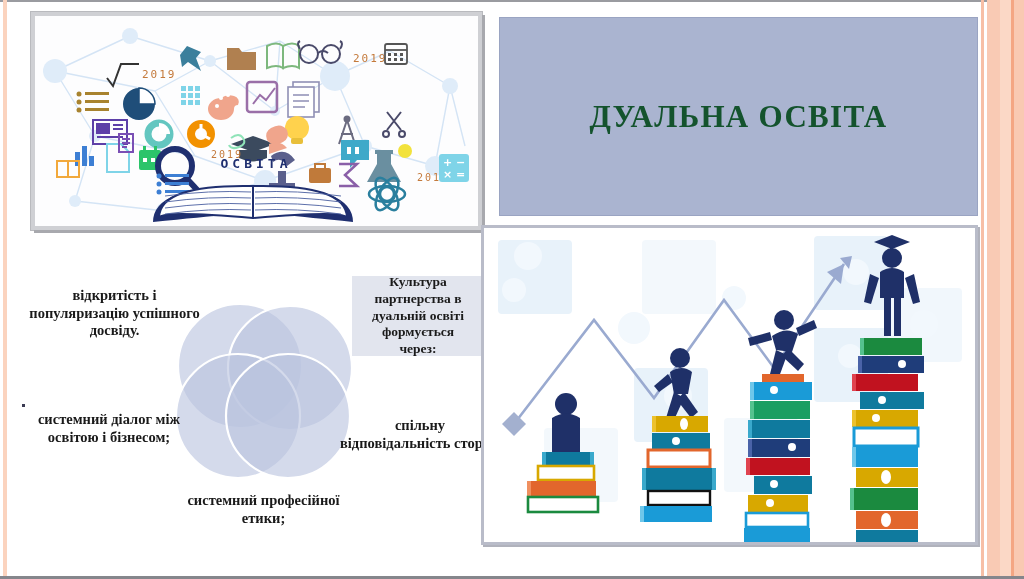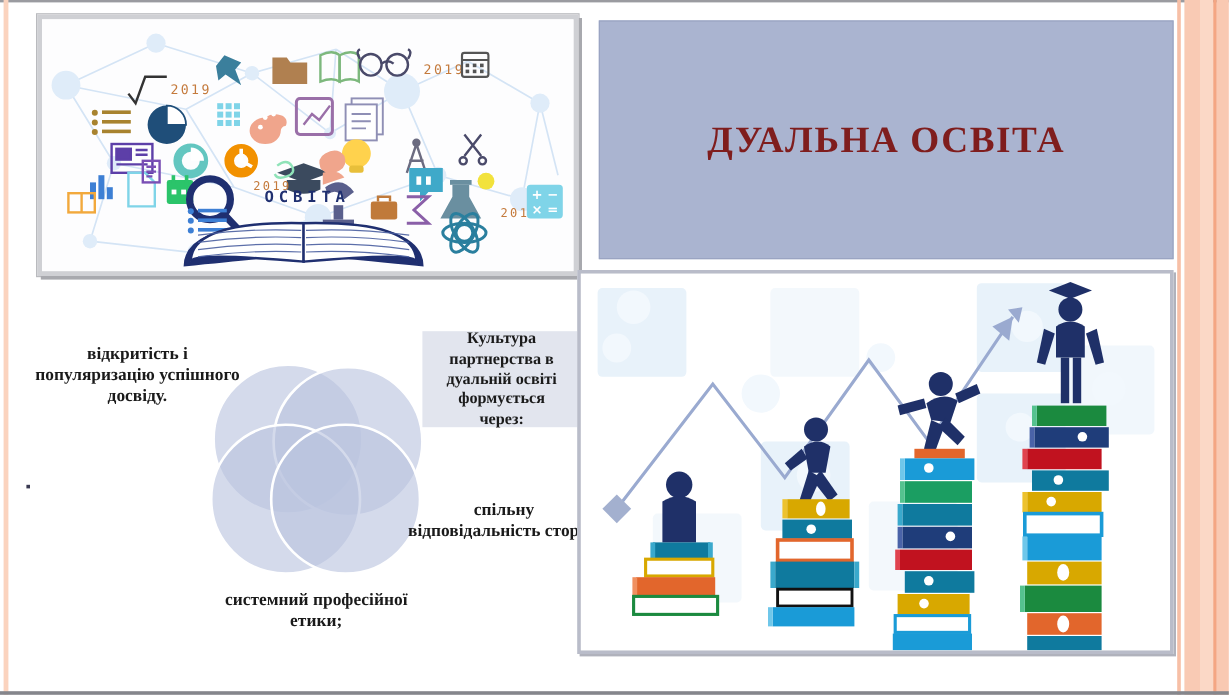--- a/index.html
+++ b/index.html
@@ -32,21 +32,21 @@
   .collage svg{position:absolute;left:0;top:0;}
 
   
   .title-box{
     position:absolute;left:499px;top:17px;width:479px;height:199px;
     background:#aab4d0;border:1px solid #9aa4c2;
     display:flex;align-items:center;justify-content:center;
     box-sizing:border-box;
   }
   .title-box .t{
-    color:#7f1d1d;font-weight:bold;font-size:31px;letter-spacing:1.3px;
+    color:#14532d;font-weight:bold;font-size:31px;letter-spacing:1.3px;
     font-family:"Liberation Serif", serif;
   }
 
   
   .photo-frame{
     position:absolute;left:481px;top:225px;width:497px;height:320px;
     background:#ffffff;border:3px solid #b9bcc9;
     box-shadow:2px 2px 0 #b0b2bc;
     box-sizing:border-box;overflow:hidden;
   }
@@ -335,20 +335,21 @@
       </g>
     </svg>
   </div>
 
   <div class="center-box">
     <div class="cb">Культура партнерства в дуальній освіті формується через:</div>
   </div>
 
   <div class="txt txt-open">відкритість і популяризацію успішного досвіду.</div>
   <div class="dot-marker"></div>
+  <div class="txt txt-dialog">системний діалог між освітою і бізнесом;</div>
   <div class="txt txt-ethics">системний професійної етики;</div>
   <div class="txt txt-share">спільну відповідальність сторін;</div>
 
   <div class="photo-frame">
     <svg width="491" height="314" viewBox="0 0 491 314">
       <rect x="0" y="0" width="491" height="314" fill="#ffffff"></rect>
 
       <g fill="#e8f2fa">
         <rect x="14" y="12" width="74" height="74" rx="4"></rect>
         <rect x="150" y="140" width="74" height="74" rx="4"></rect>

